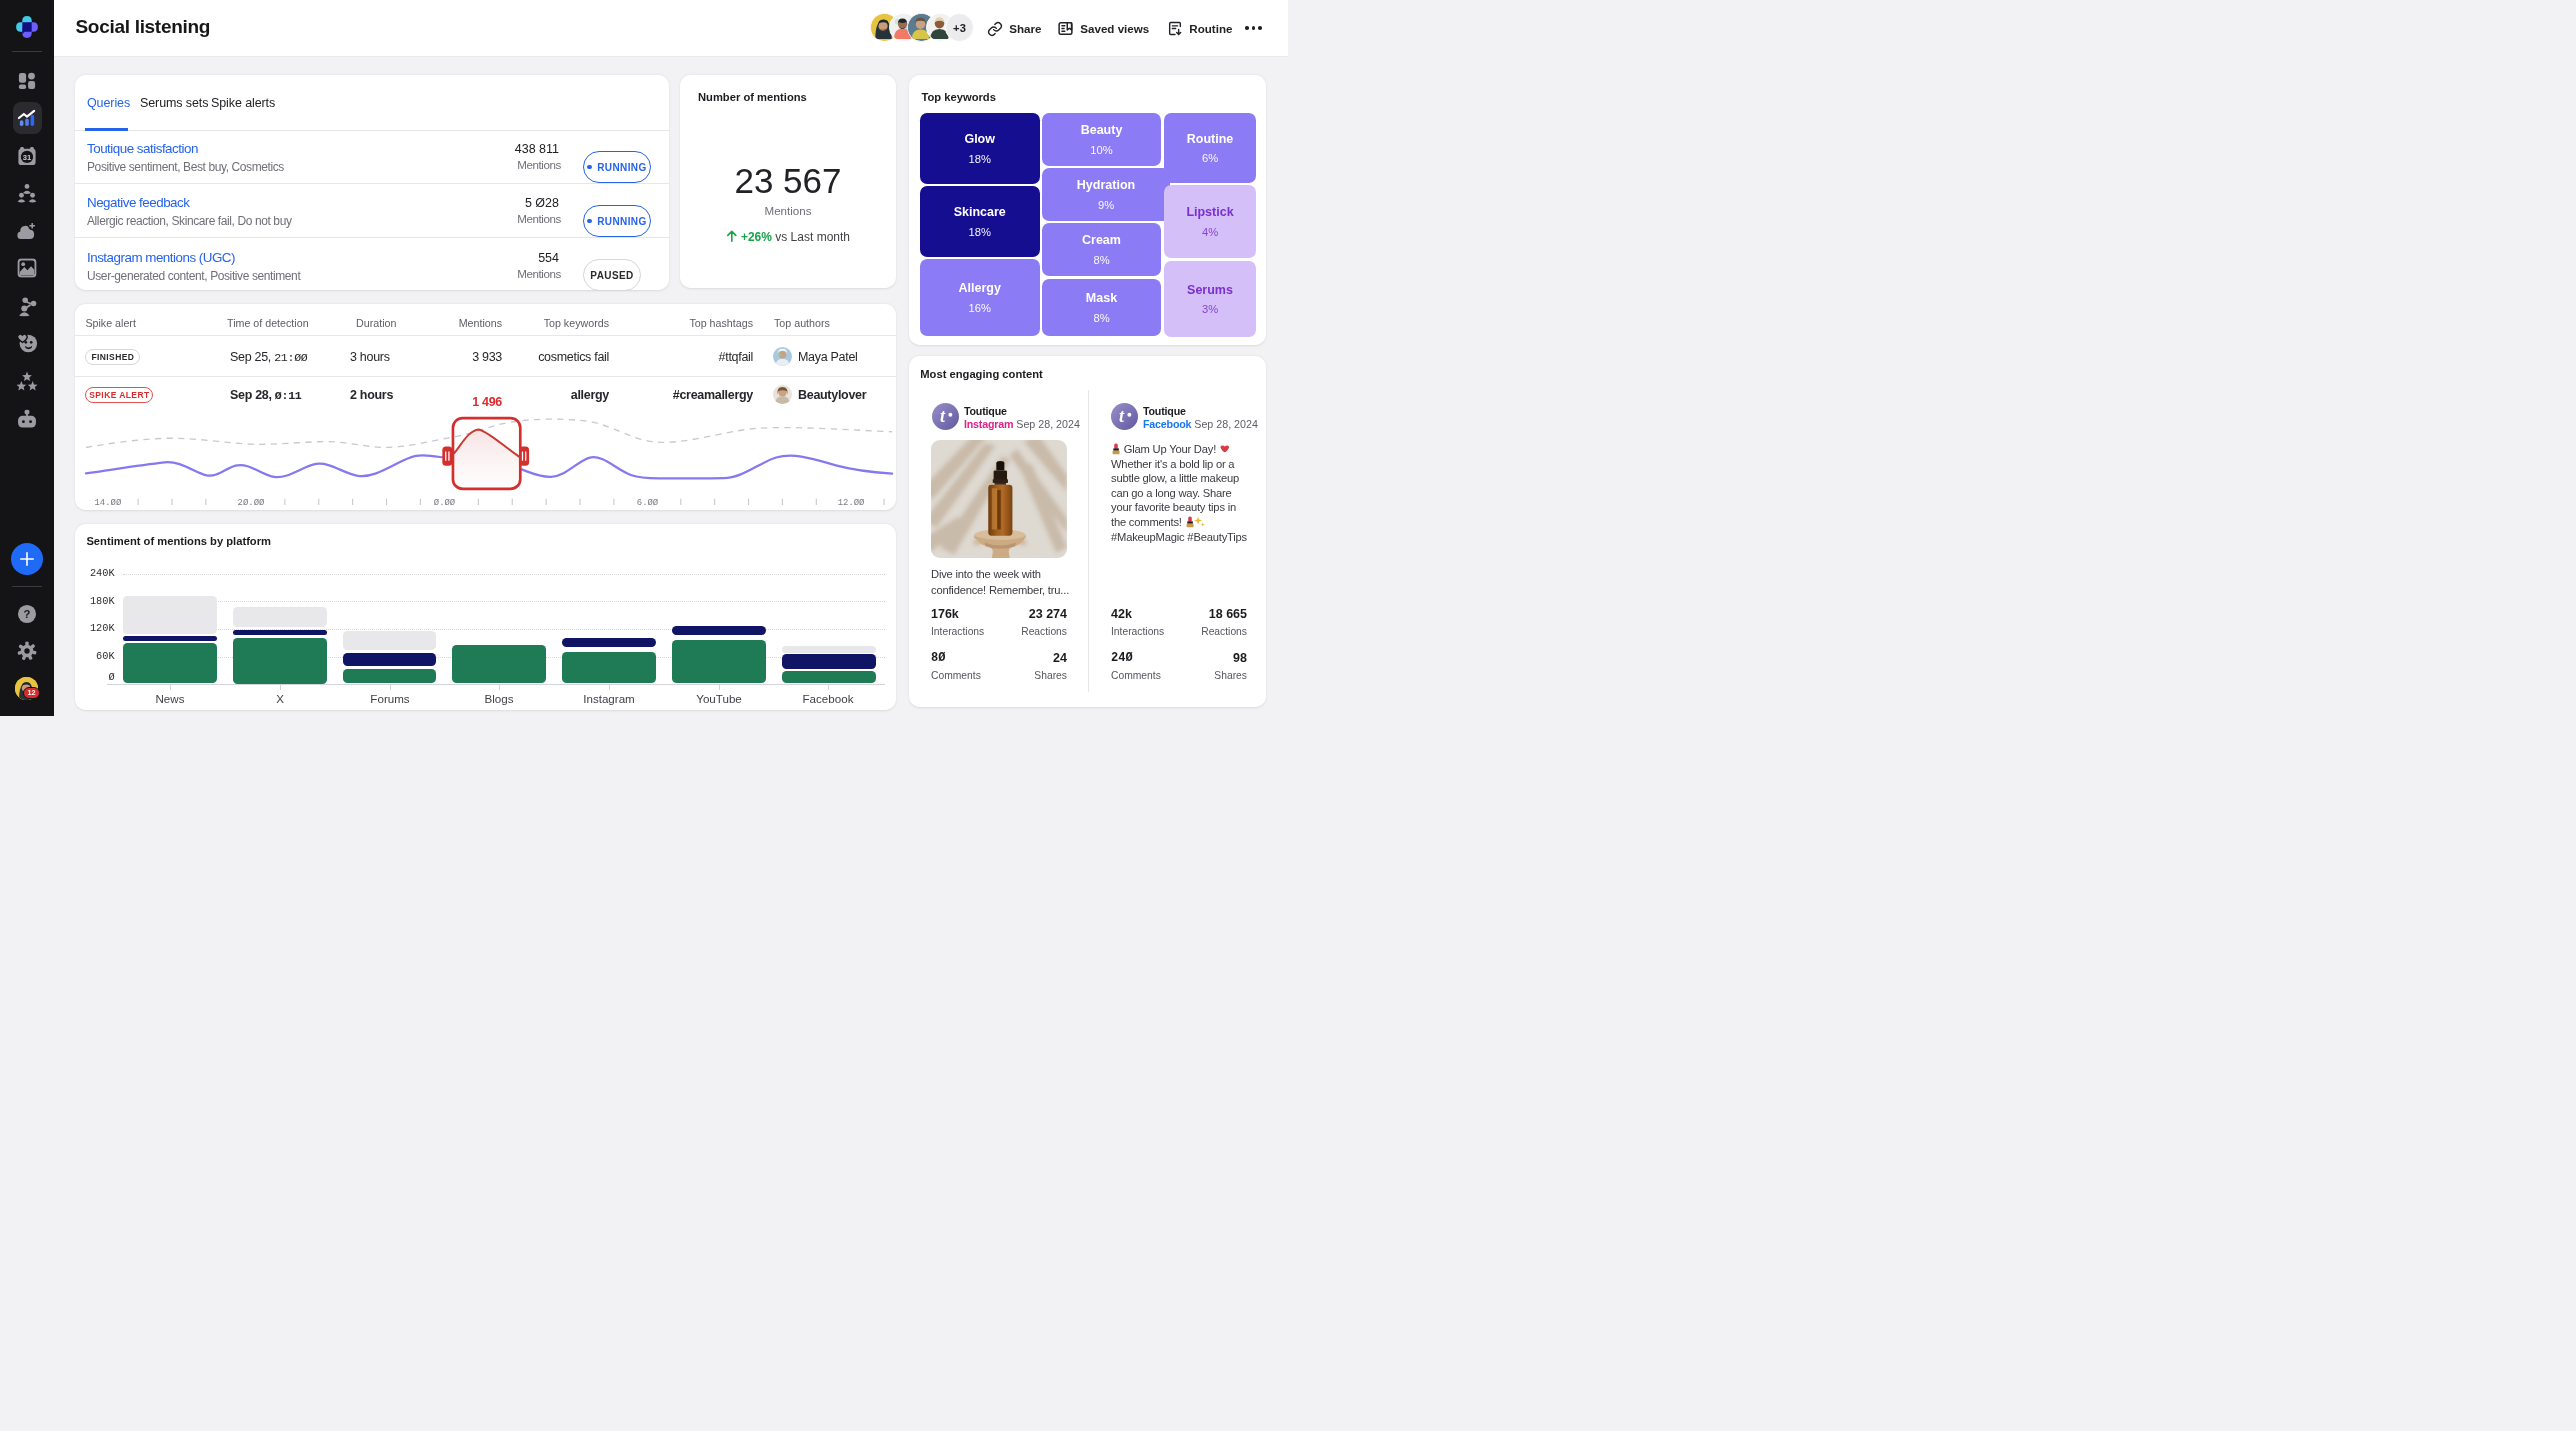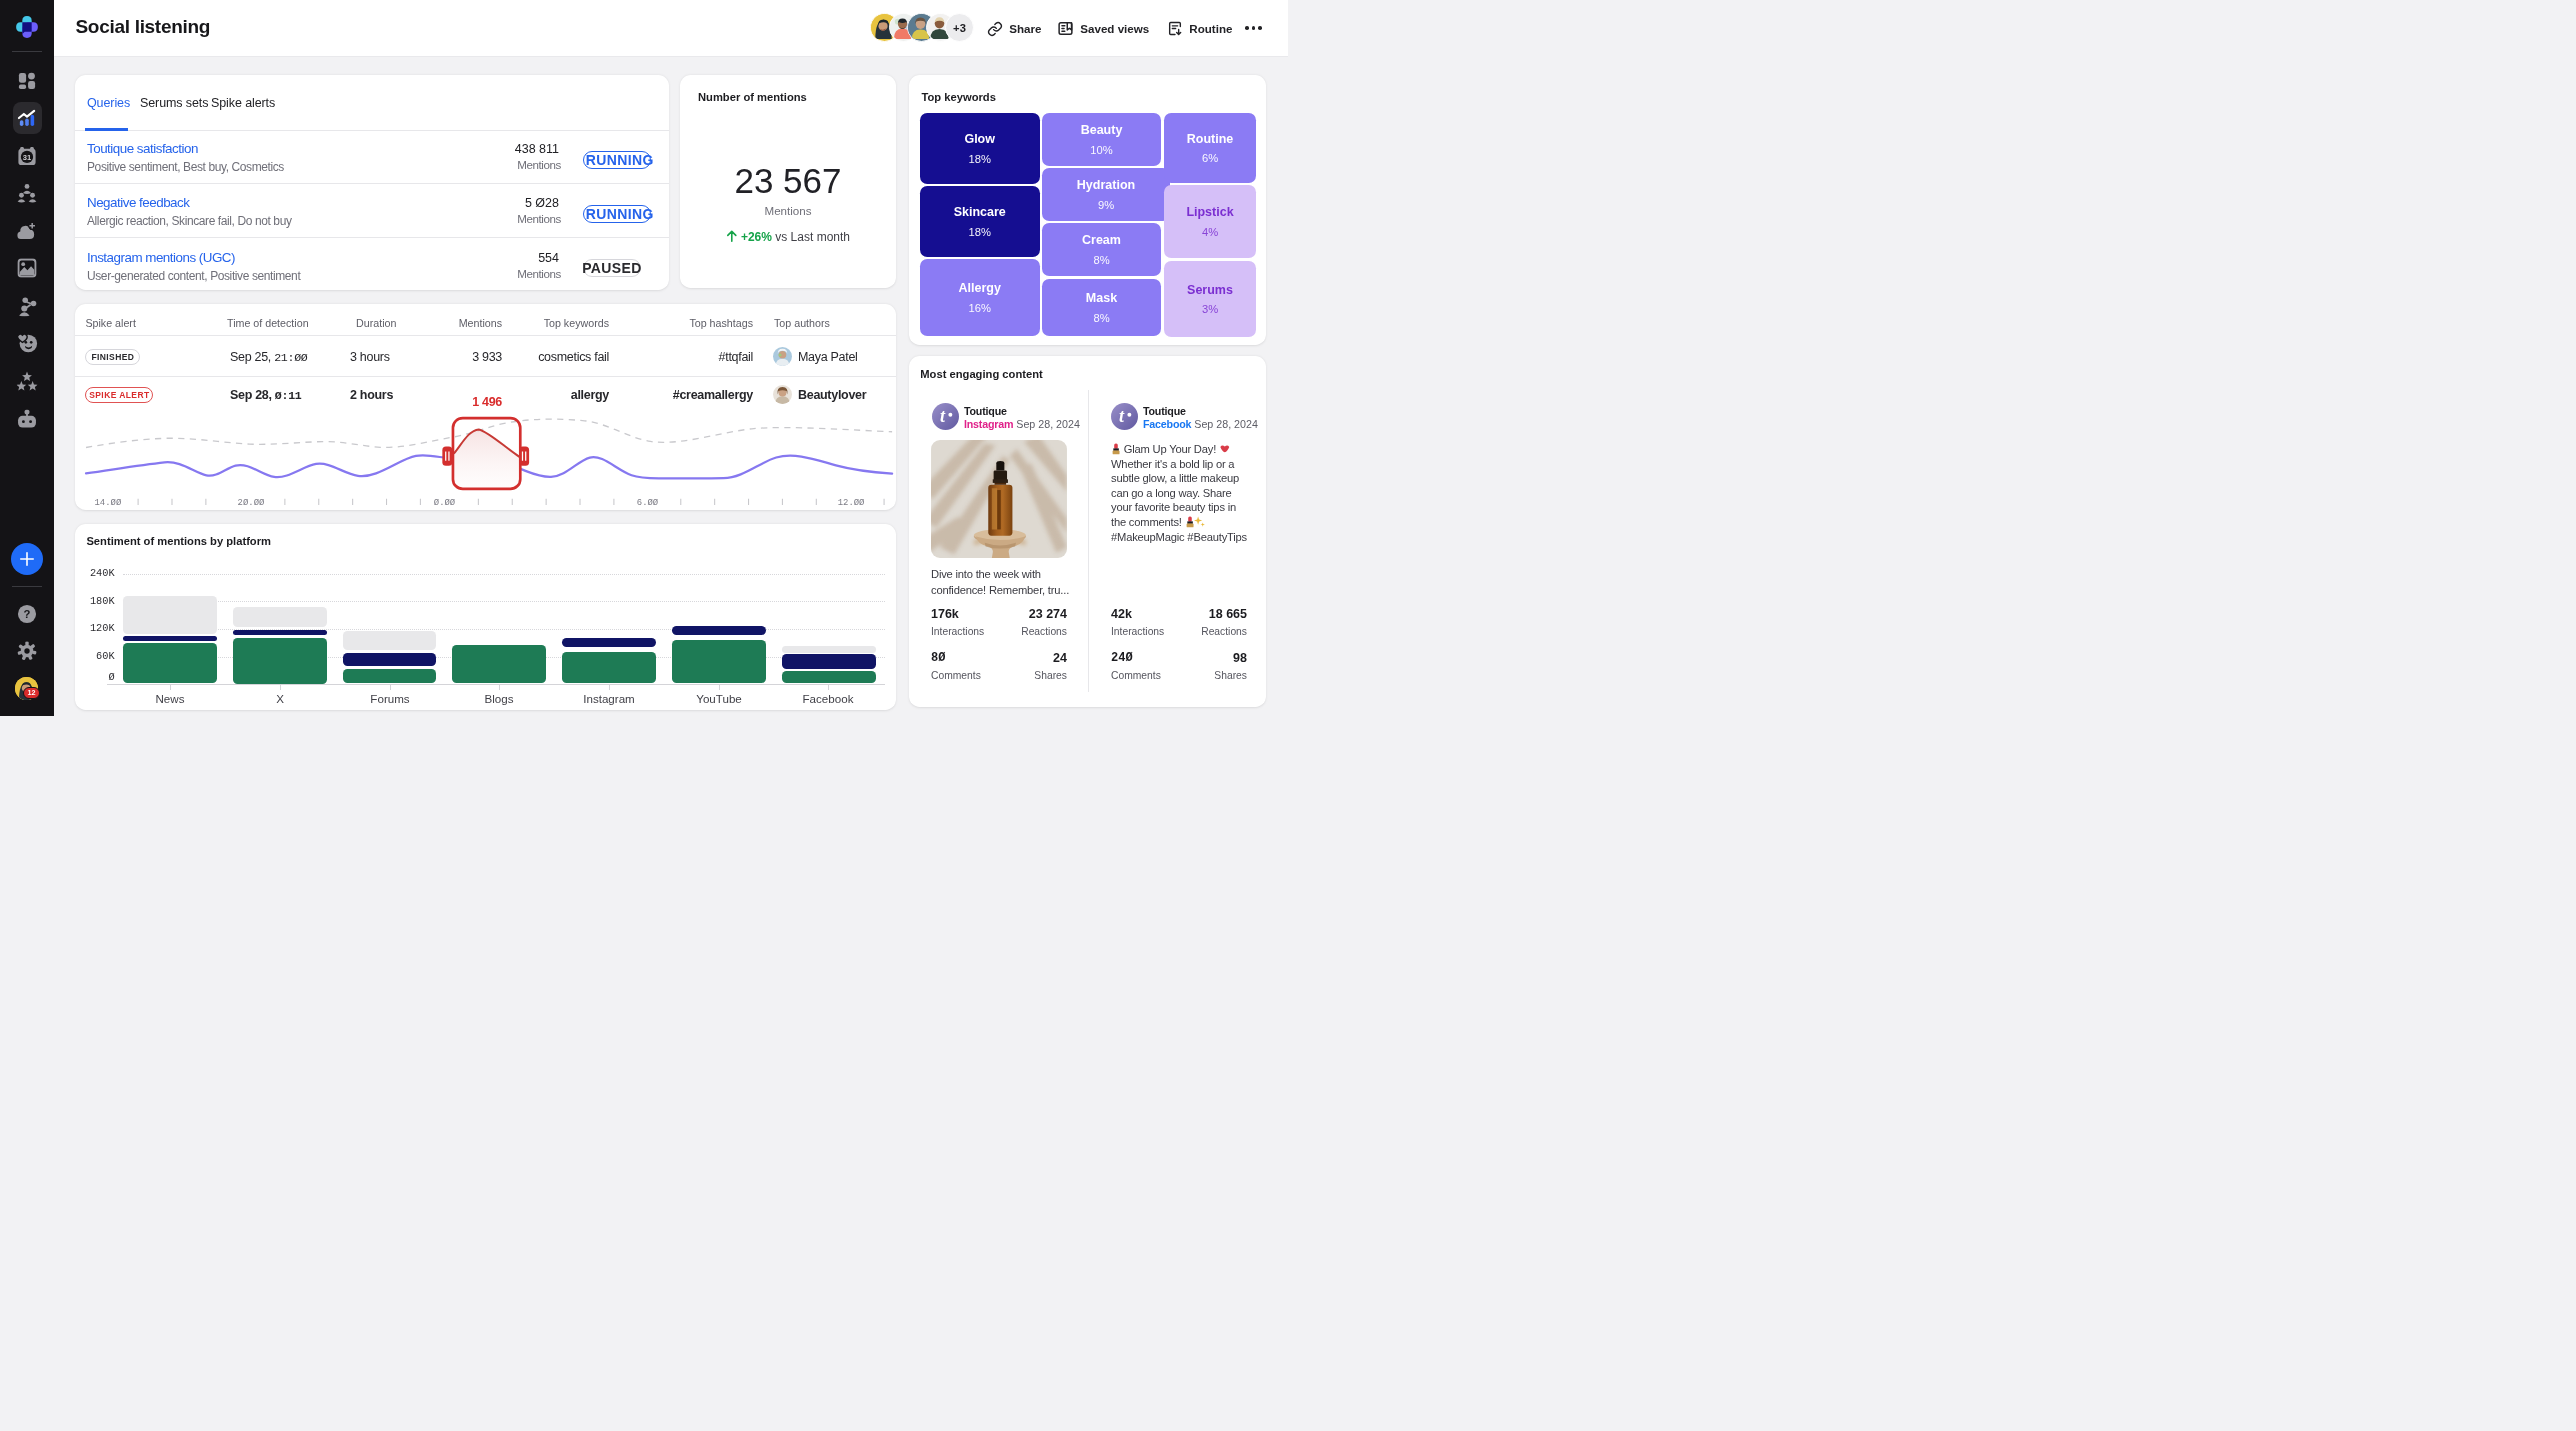--- a/index.html
+++ b/index.html
@@ -14,21 +14,21 @@
 .sdiv { position:absolute; left:11.6px; width:30px; height:0.9px; background:#3a3a3f; }
 
 #header { position:absolute; left:54px; top:0; width:1234px; height:57px; background:#fff; border-bottom:0.9px solid #e9e9ec; z-index:4; }
 #title { position:absolute; left:21.5px; top:16px; font-size:19px; font-weight:700; letter-spacing:-0.3px; color:#17171a; }
 .hbtn { position:absolute; top:0; height:57px; display:flex; align-items:center; gap:6.3px; font-size:11.6px; font-weight:700; color:#232327; }
 .av { position:absolute; top:13.4px; width:29px; height:29px; border-radius:50%; border:1.8px solid #fff; overflow:hidden; }
 
 .tab { position:absolute; top:20.6px; font-size:12.5px; letter-spacing:-0.1px; font-weight:500; color:#232327; }
 .qrow-title { position:absolute; font-size:13.4px; letter-spacing:-0.5px; color:#2563eb; font-weight:500; }
 .qrow-sub { position:absolute; font-size:12px; letter-spacing:-0.4px; color:#6f6f78; }
-.pill { display:inline-flex; align-items:center; justify-content:center; gap:5.4px; border-radius:894px; font-size:14px; font-weight:700; letter-spacing:0.4px; height:18px; }
+.pill { display:inline-flex; align-items:center; justify-content:center; gap:5.4px; border-radius:894px; font-size:10px; font-weight:700; letter-spacing:0.4px; height:32px; }
 .pill.run { border:1.3px solid #2563eb; color:#2563eb; }
 .pill.pause { border:1.3px solid #d6d6db; color:#2a2a2e; }
 .pill.fin { border:1.3px solid #d6d6db; color:#2a2a2e; height:15.7px; font-size:8.5px; }
 .pill.spike { border:1.3px solid #e05252; color:#d92c2c; height:15.7px; font-size:8.5px; }
 .dot { width:4.5px; height:4.5px; border-radius:50%; background:#2563eb; }
 
 .th { position:absolute; font-size:10.7px; color:#5d5d66; }
 .td { position:absolute; font-size:12.5px; letter-spacing:-0.3px; color:#27272b; }
 .bold { font-weight:700; }
 .gridline { position:absolute; border-top:0.9px dotted #d7d7db; height:0; }

